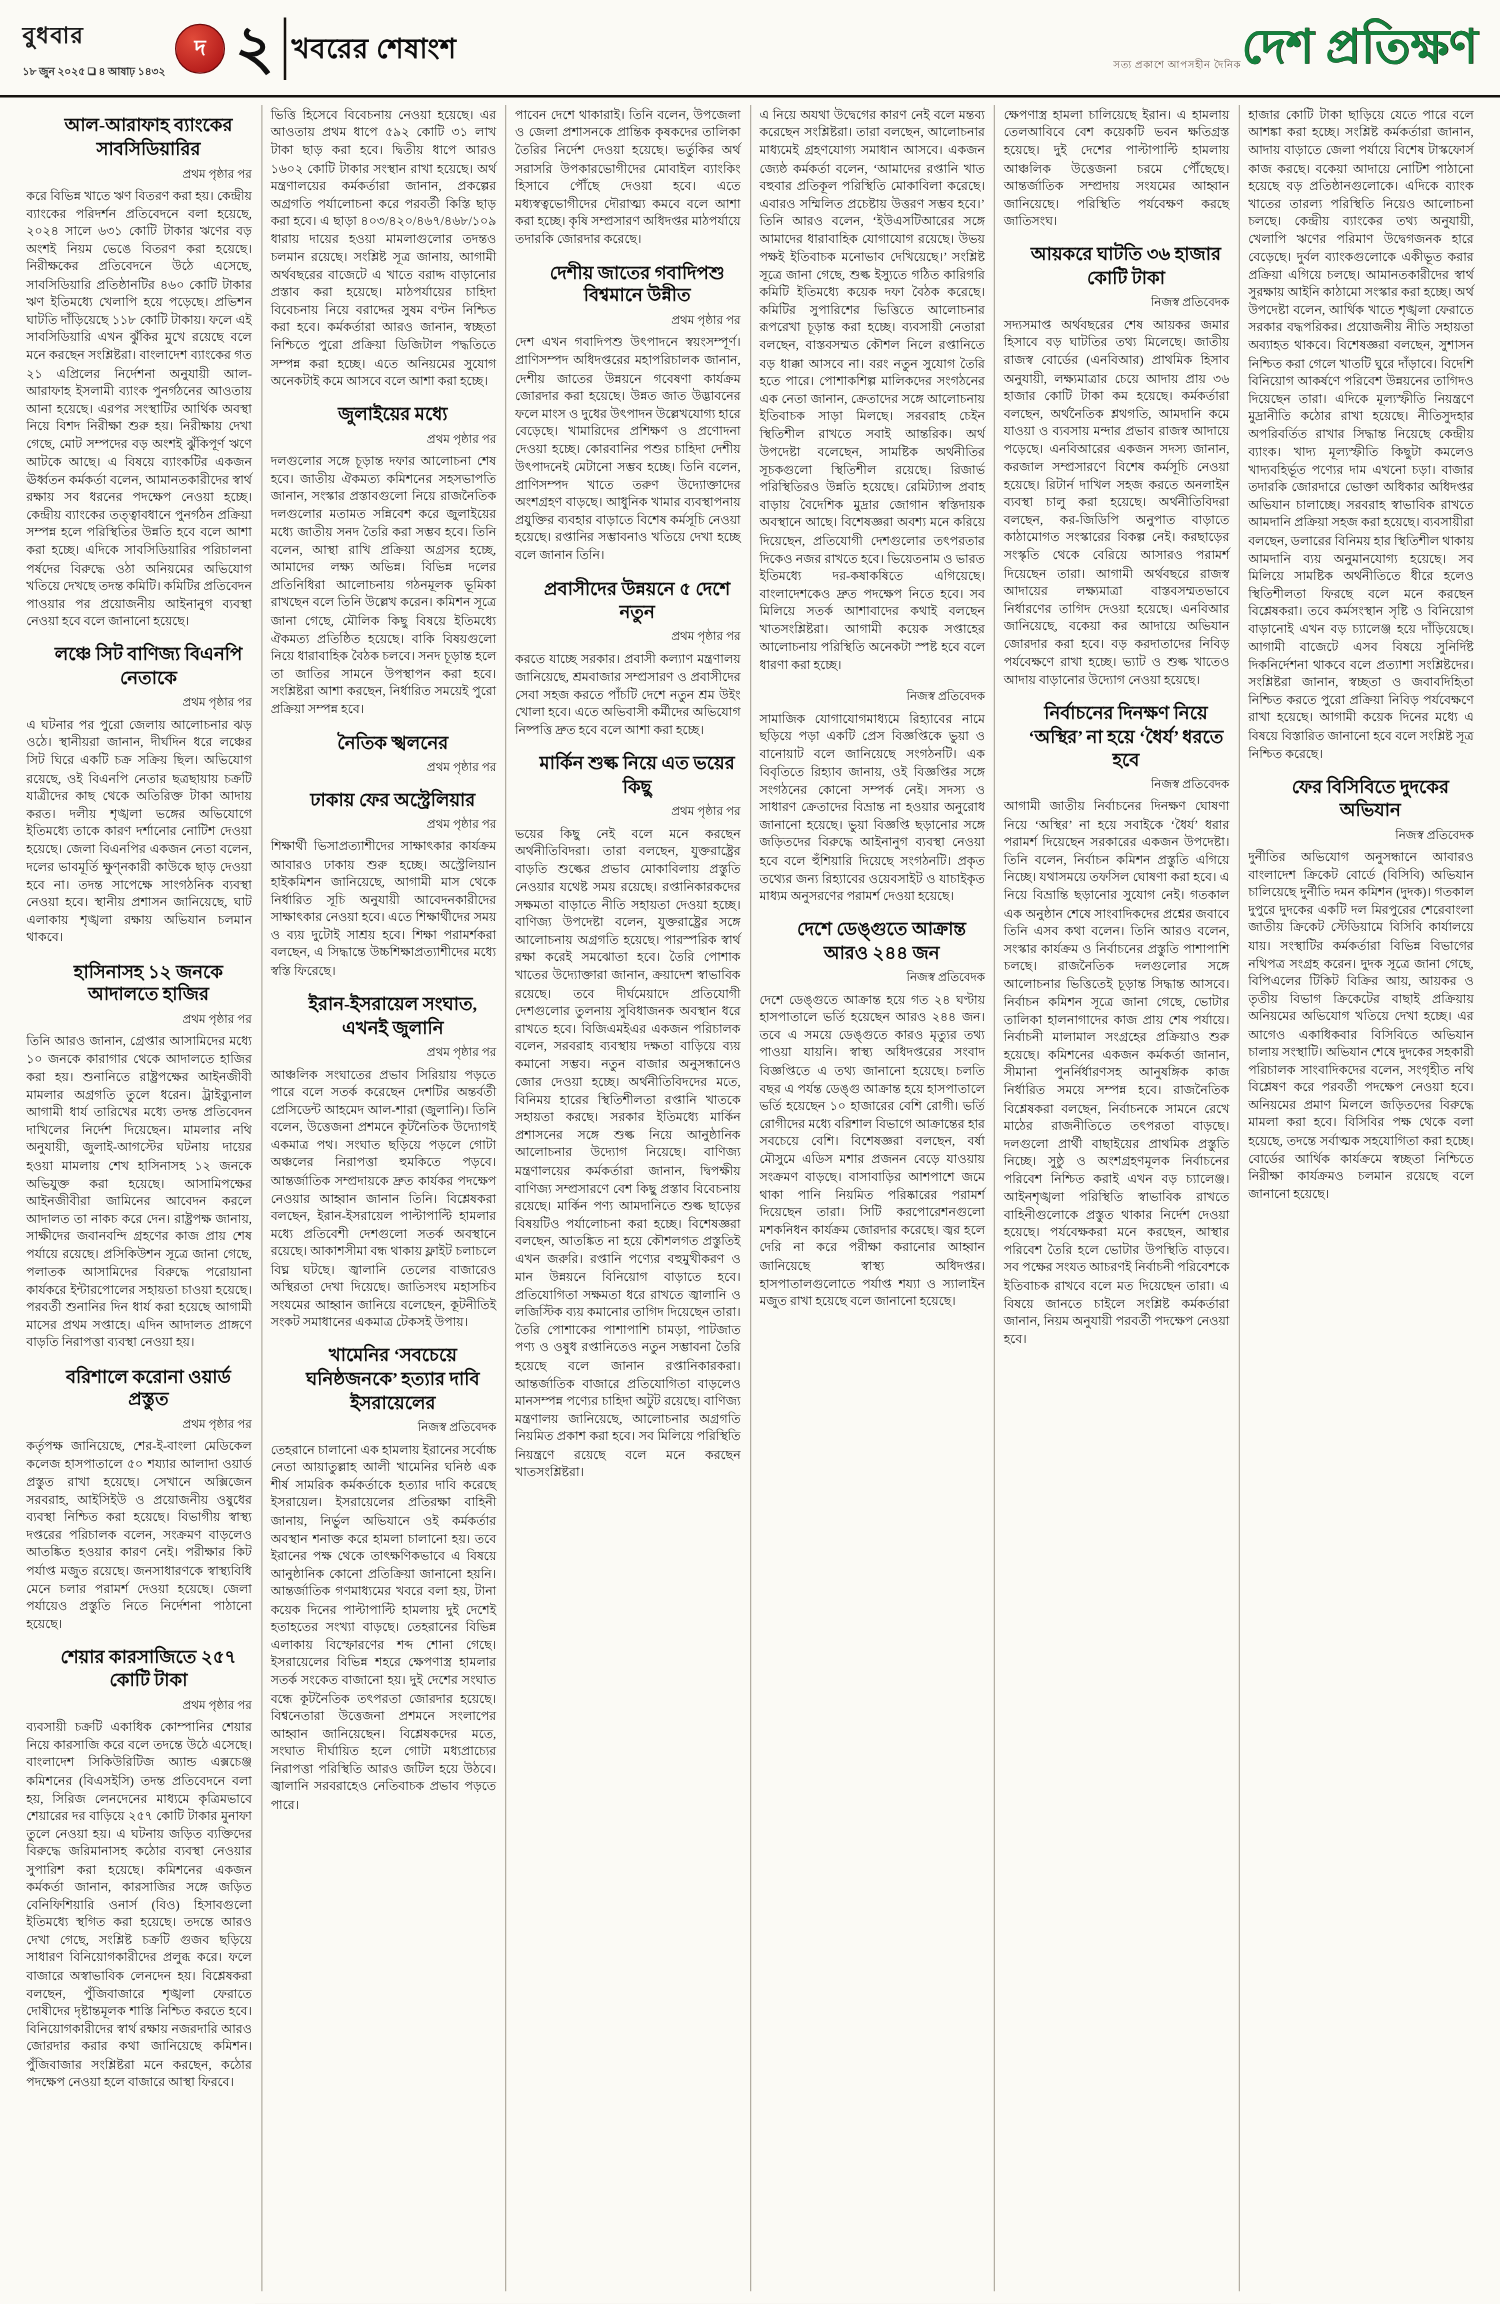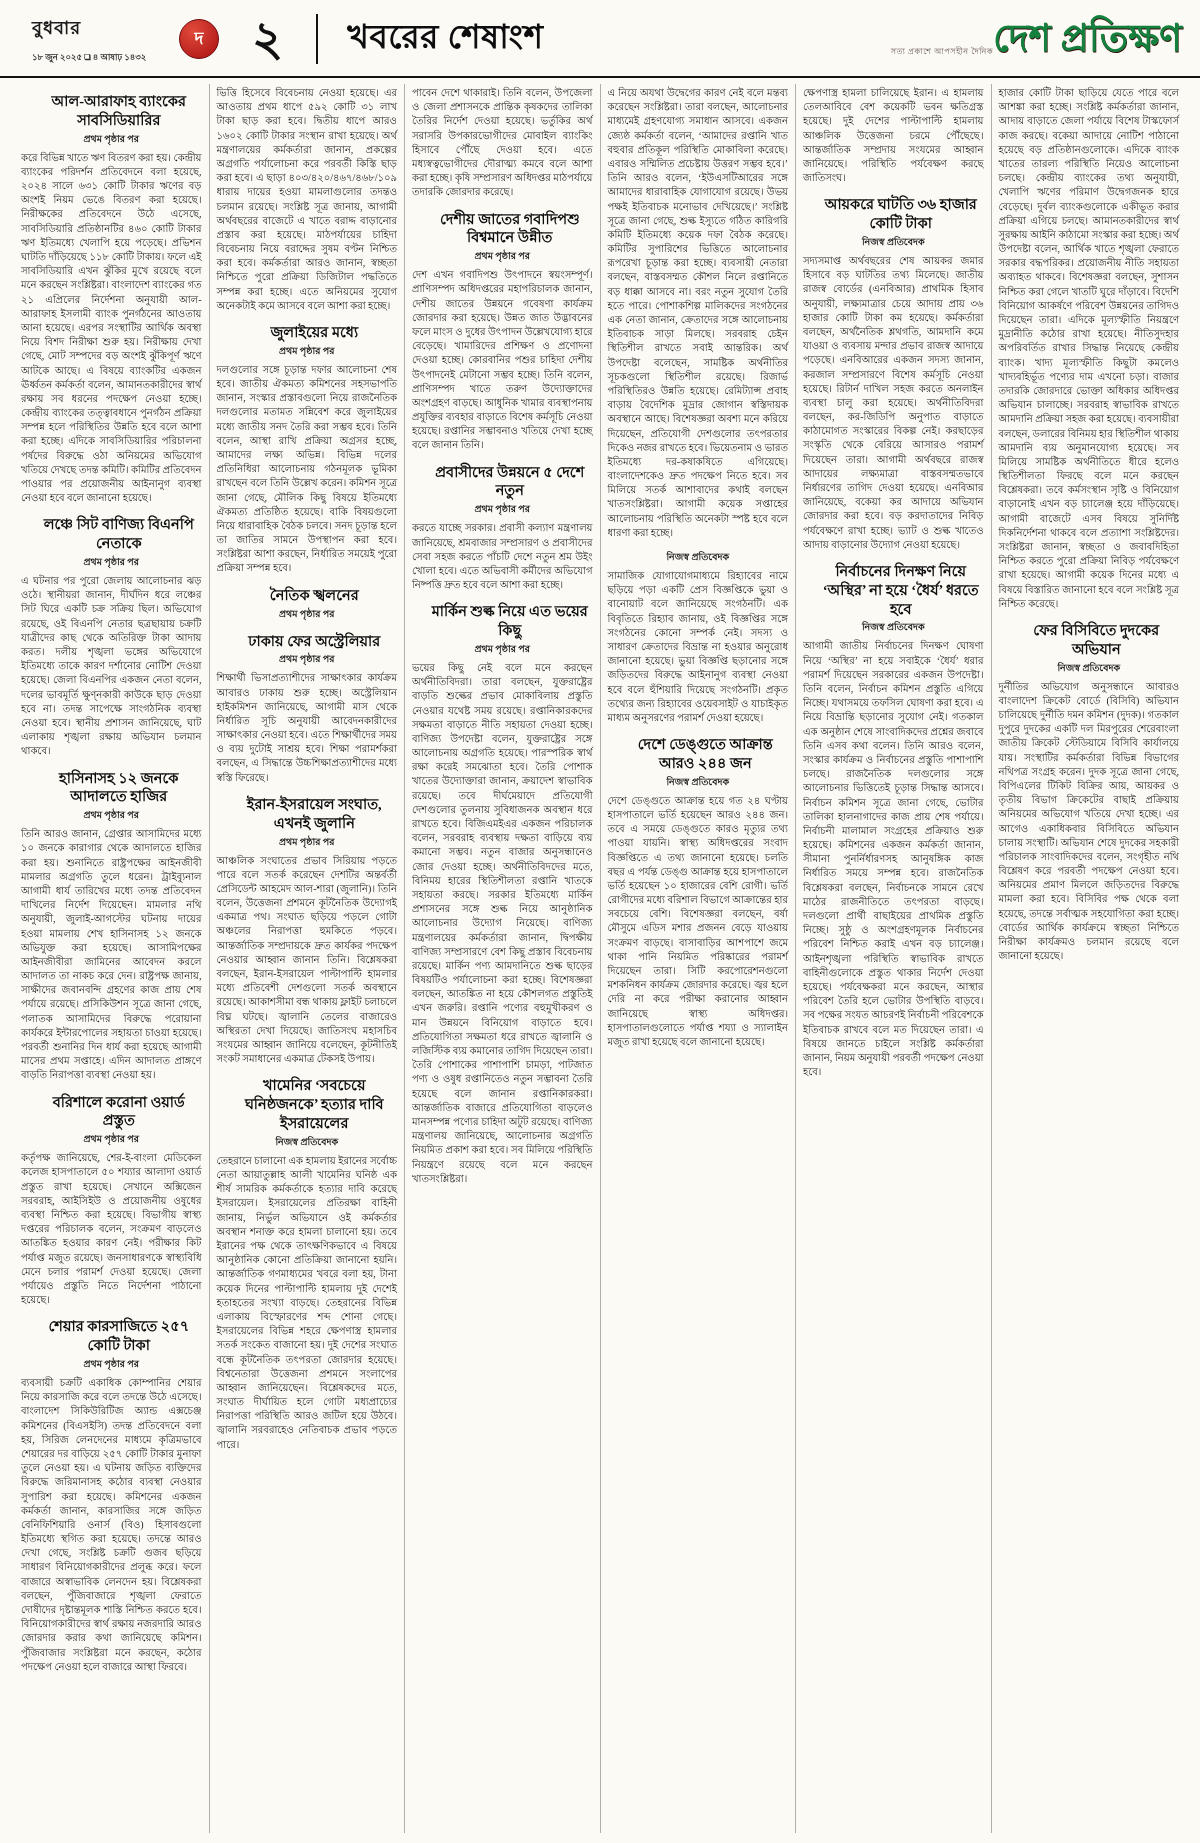--- a/index.html
+++ b/index.html
@@ -10,37 +10,37 @@
     color:#1b1b1b;
     -webkit-font-smoothing:antialiased;
   }
   .page{
     position:relative;width:1200px;height:1843px;
     background:#fbfaf5;overflow:hidden;box-sizing:border-box;
   }
   
   .hdr{
     height:78px;box-sizing:border-box;
-    display:flex;align-items:center;gap:29px;
-    padding:6px 18px 4px 32px;
+    display:flex;align-items:center;gap:4px;
+    padding:6px 18px 4px 18px;
     border-bottom:2.5px solid #15120f;
   }
   .dateblock{display:flex;flex-direction:column;justify-content:center;min-width:118px;}
   .weekday{font-size:18px;font-weight:bold;letter-spacing:1px;}
   .dateline{font-size:8.5px;color:#333;margin-top:6px;white-space:nowrap;font-weight:bold;}
   .emblem{
     width:38px;height:38px;border-radius:50%;
     background:radial-gradient(circle at 35% 30%, #e14b3a, #a80f12);
     color:#fff;display:flex;align-items:center;justify-content:center;
     font-size:17px;font-weight:bold;flex:0 0 auto;
     border:1.5px solid #6d0a0c;
   }
   .pagenum{font-size:48px;font-weight:bold;line-height:1;color:#111;padding:0 4px;}
   .vrule{width:2px;height:50px;background:#15120f;}
-  .sectiontitle{font-size:33px;font-weight:bold;letter-spacing:.5px;color:#0d0d0d;white-space:nowrap;}
+  .sectiontitle{font-size:22px;font-weight:bold;letter-spacing:.5px;color:#0d0d0d;white-space:nowrap;}
   .mastright{margin-left:auto;text-align:right;display:flex;flex-direction:row;align-items:flex-end;}
   .tagline{font-size:8px;color:#6a5a52;letter-spacing:.6px;margin-bottom:1px;}
   .mastname{
     font-size:38px;font-weight:bold;line-height:1.05;
     color:#15803d;text-shadow:.5px .5px 0 #3a0b0c;
     white-space:nowrap;
   }
   
   .columns{
     display:flex;height:1755px;box-sizing:border-box;
@@ -51,21 +51,21 @@
     border-right:1px solid #b3aea3;
     overflow:hidden;box-sizing:border-box;
   }
   .col:last-child{border-right:none;}
   .article{margin:0 0 10px 0;}
   .headline{
     font-size:14.5px;line-height:1.3;font-weight:bold;
     text-align:center;margin:8px 2px 2px 17px;color:#0e0e0e;
   }
   .kicker{
-    font-size:9.5px;font-weight:bold;text-align:center;
+    font-size:9.5px;font-weight:normal;text-align:right;
     margin:0 0 4px 0;color:#222;
   }
   .bodytext{
     font-size:10px;line-height:1.42;text-align:justify;
     margin:0;color:#1f1f1f;word-break:normal;
   }
   .cont .bodytext{margin-top:2px;}
 </style>
 </head>
 <body>

